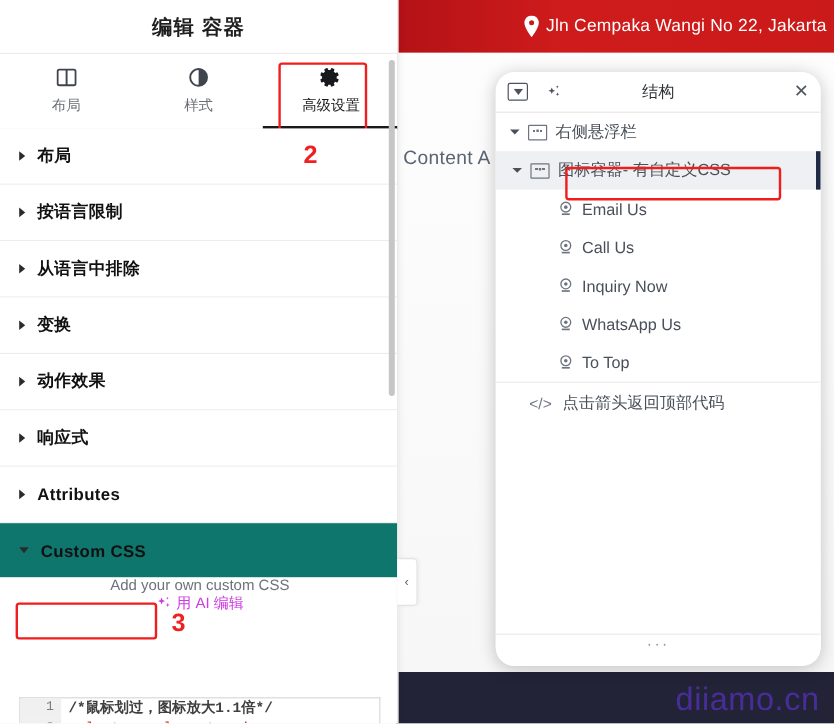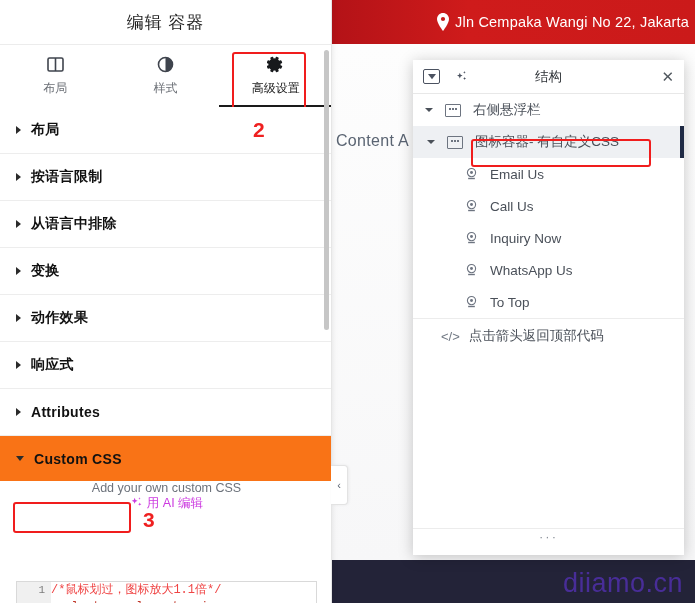--- a/index.html
+++ b/index.html
@@ -27,42 +27,42 @@
     display:flex;align-items:center;gap:5px;color:#fff;
     font-size:14.5px;letter-spacing:.2px;white-space:nowrap;
   }
   .pin{width:14px;height:18px;position:relative;flex:0 0 auto;}
   .pin svg{display:block;}
   .site-body{
     position:absolute;left:0;top:44px;width:365px;height:516px;
     background:linear-gradient(180deg,#fdfdfd 0%,#f7f7f8 100%);
   }
   .content-a{
-    position:absolute;left:6px;top:88px;font-size:16px;color:#5a6472;
+    position:absolute;left:6px;top:80px;font-size:16px;color:#5a6472;
     letter-spacing:.3px;white-space:nowrap;
   }
   .site-footer{
     position:absolute;left:0;top:560px;width:365px;height:43px;background:#232338;
   }
   .watermark{
     position:absolute;right:12px;bottom:4px;
     font-size:27px;color:#4b2e9e;opacity:.95;letter-spacing:.5px;
     font-family:"Liberation Sans",sans-serif;
   }
 
   
   .panel{
     position:absolute;left:0;top:0;width:331px;height:603px;
     background:#ffffff;border-right:1px solid #e6e6e6;
     box-shadow:0 0 6px rgba(0,0,0,.10);
     overflow:hidden;
   }
   .panel-title{
     height:44px;display:flex;align-items:center;justify-content:center;
-    font-size:17px;font-weight:normal;color:#1f1f1f;letter-spacing:1px;
+    font-size:17px;font-weight:bold;color:#1f1f1f;letter-spacing:1px;
     background:#fff;
   }
   .tabs{
     display:flex;height:62px;border-top:1px solid #ececec;border-bottom:1px solid #ececec;
     background:#fff;position:relative;
   }
   .tab{
     flex:1;display:flex;flex-direction:column;align-items:center;justify-content:center;
     gap:6px;color:#6b6f76;font-size:12px;position:relative;cursor:default;
   }
@@ -86,21 +86,21 @@
     border-bottom:1px solid #ededed;background:#fff;
   }
   .acc-row .caret{
     width:0;height:0;border-left:5px solid #2b2b2b;
     border-top:4px solid transparent;border-bottom:4px solid transparent;
   }
   .acc-label{font-size:14px;font-weight:bold;color:#111;letter-spacing:.3px;}
 
   .custom-css-row{
     height:45px;display:flex;align-items:center;gap:10px;
-    padding-left:16px;box-sizing:border-box;background:#f97316;
+    padding-left:16px;box-sizing:border-box;background:#0f766e;
   }
   .custom-css-row .caret-down{
     width:0;height:0;border-top:5px solid #2b2b2b;
     border-left:4px solid transparent;border-right:4px solid transparent;
   }
   .sub-row{
     display:flex;align-items:center;justify-content:space-between;
     padding:0 14px 0 16px;height:26px;flex-direction:column;
   }
   .sub-hint{font-size:12.5px;color:#6d737c;}
@@ -110,62 +110,62 @@
   .code-area{
     position:absolute;left:16px;right:14px;top:581px;height:22px;
     border:1px solid #d9d9d9;border-bottom:none;background:#fff;box-sizing:border-box;
     overflow:hidden;font-family:"Liberation Mono","DejaVu Sans Mono",monospace;
   }
   .code-line{display:flex;height:17px;align-items:center;}
   .gutter{
     width:34px;flex:0 0 34px;text-align:right;padding-right:6px;box-sizing:border-box;
     background:#f0f0f0;color:#7c7c7c;font-size:11px;height:17px;line-height:17px;
   }
-  .code-txt{font-size:12px;color:#ef4444;white-space:nowrap;line-height:17px;}
+  .code-txt{padding-left:6px;font-size:12px;color:#404040;white-space:nowrap;line-height:17px;font-weight:bold;}
   .code-txt2{padding-left:6px;font-size:12px;color:#c0392b;white-space:nowrap;line-height:17px;}
 
   
   .panel-scroll-track{
     position:absolute;right:2px;top:50px;width:5px;height:440px;background:transparent;
   }
   .panel-scroll-thumb{
     position:absolute;right:2px;top:50px;width:5px;height:280px;background:#c6c6c6;border-radius:3px;
   }
   
   .collapse-handle{
     position:absolute;left:331px;top:465px;width:16px;height:38px;
     background:#fff;border:1px solid #e3e3e3;border-left:none;
     border-radius:0 4px 4px 0;display:flex;align-items:center;justify-content:center;
     color:#5b6472;font-size:11px;box-shadow:1px 0 3px rgba(0,0,0,.06);
   }
 
   
   .nav{
     position:absolute;left:413px;top:60px;width:271px;height:495px;
-    background:#fff;border-radius:0;
+    background:#fff;border-radius:16px;
     box-shadow:0 2px 14px rgba(0,0,0,.22);
     overflow:hidden;
   }
   .nav-head{
     height:34px;display:flex;align-items:center;border-bottom:1px solid #e8e8e8;
     padding:0 10px;box-sizing:border-box;position:relative;
   }
   .nav-head .sq{
     width:15px;height:13px;border:1.4px solid #4b5260;border-radius:2px;
     display:flex;align-items:center;justify-content:center;
   }
   .nav-head .spark{margin-left:14px;color:#4b5260;display:flex;align-items:center;}
   .nav-title{
     position:absolute;left:0;right:0;text-align:center;font-size:13.5px;color:#2f3338;
     pointer-events:none;
   }
   .nav-close{margin-left:auto;color:#51585f;font-size:15px;line-height:1;z-index:2;}
   .nav-body{position:relative;height:325px;overflow:hidden;}
   .tree-row{
-    height:32px;display:flex;align-items:center;gap:12px;
+    height:32px;display:flex;align-items:center;gap:7px;
     font-size:13.5px;color:#4a5059;box-sizing:border-box;
   }
   .tw{width:0;height:0;border-top:4.5px solid #4a5059;border-left:4px solid transparent;border-right:4px solid transparent;flex:0 0 auto;}
   .cont-ic{
     width:14px;height:11px;border:1.6px solid #6d7480;border-radius:1px;flex:0 0 auto;
     display:flex;align-items:center;justify-content:center;
   }
   .cont-ic i{display:block;width:8px;height:3px;border-top:2px dotted #6d7480;}
   .lvl1{padding-left:12px;}
   .lvl2{padding-left:14px;}

